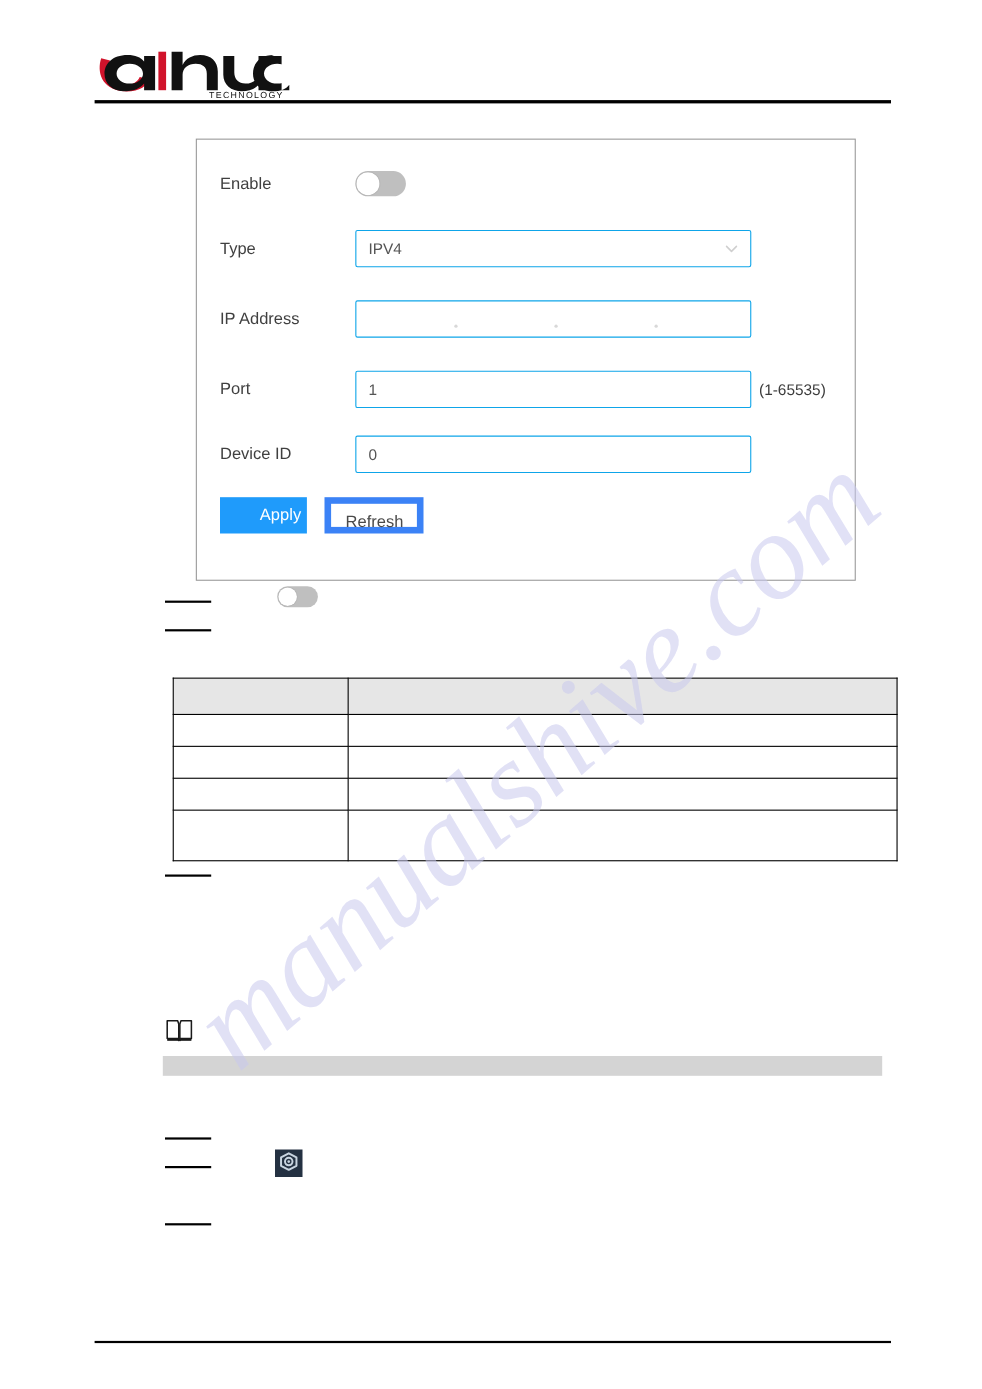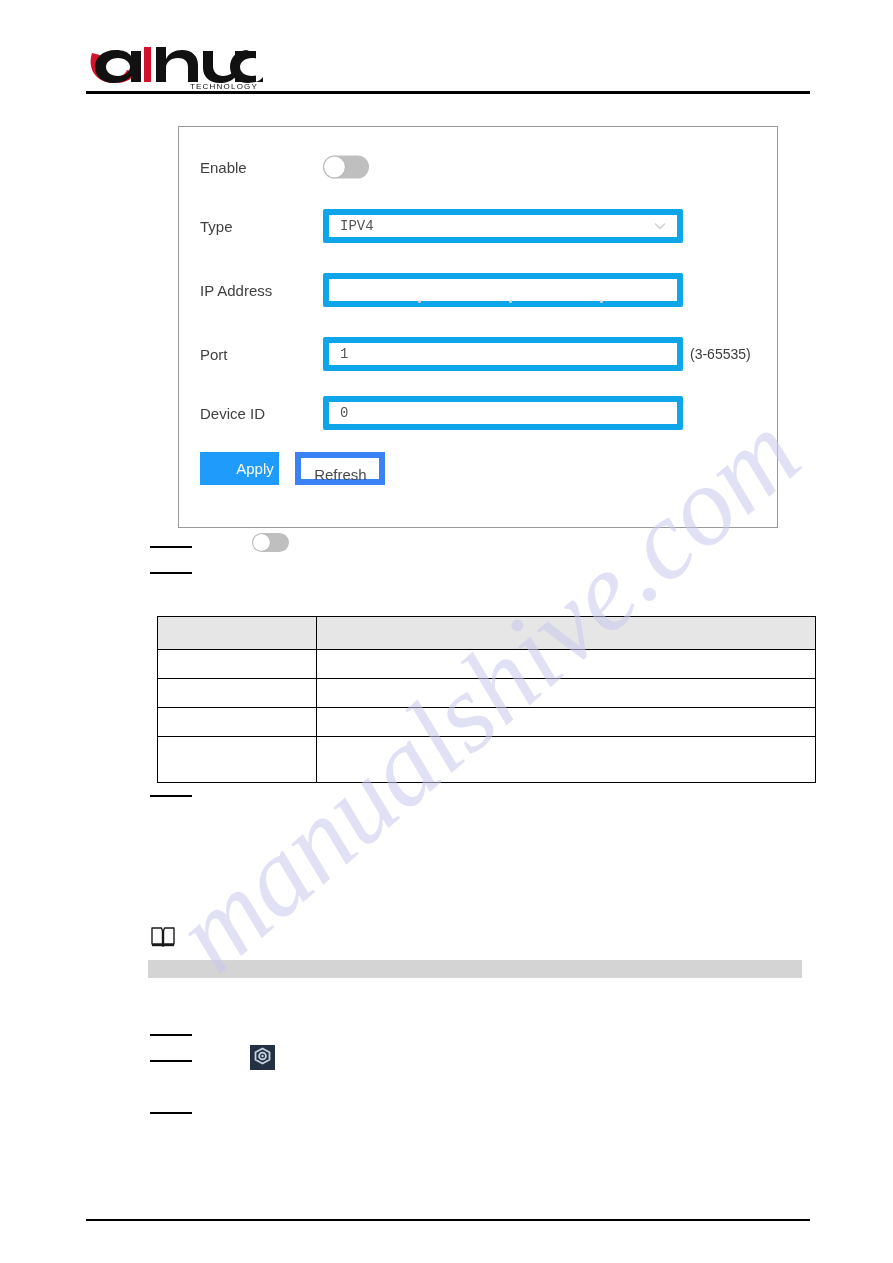--- a/index.html
+++ b/index.html
@@ -120,25 +120,24 @@
   }
 
   
   .field {
     position: absolute;
     left: 144px;
     top: 50%;
     transform: translateY(-50%);
     width: 360px;
     height: 34px;
-    border: 6px solid #0ea5e9;
+    border: 1px solid #0ea5e9;
     border-radius: 2px;
     background: #ffffff;
     box-sizing: border-box;
-    font-family: Liberation Mono, monospace;
   }
   .field .value {
     position: absolute;
     left: 11px;
     top: 50%;
     transform: translateY(-50%);
     font-size: 14px;
     color: #555555;
   }
   .chevron {
@@ -338,21 +337,21 @@
         <span style="left:271px;"></span>
       </span>
     </div>
   </div>
 
   <div class="form-row" style="top:207px;">
     <span class="row-label">Port</span>
     <div class="field">
       <span class="value">1</span>
     </div>
-    <span class="hint">(3-65535)</span>
+    <span class="hint">(1-65535)</span>
   </div>
 
   <div class="form-row" style="top:266px;">
     <span class="row-label">Device ID</span>
     <div class="field">
       <span class="value">0</span>
     </div>
   </div>
 
   <div class="btn-row">

